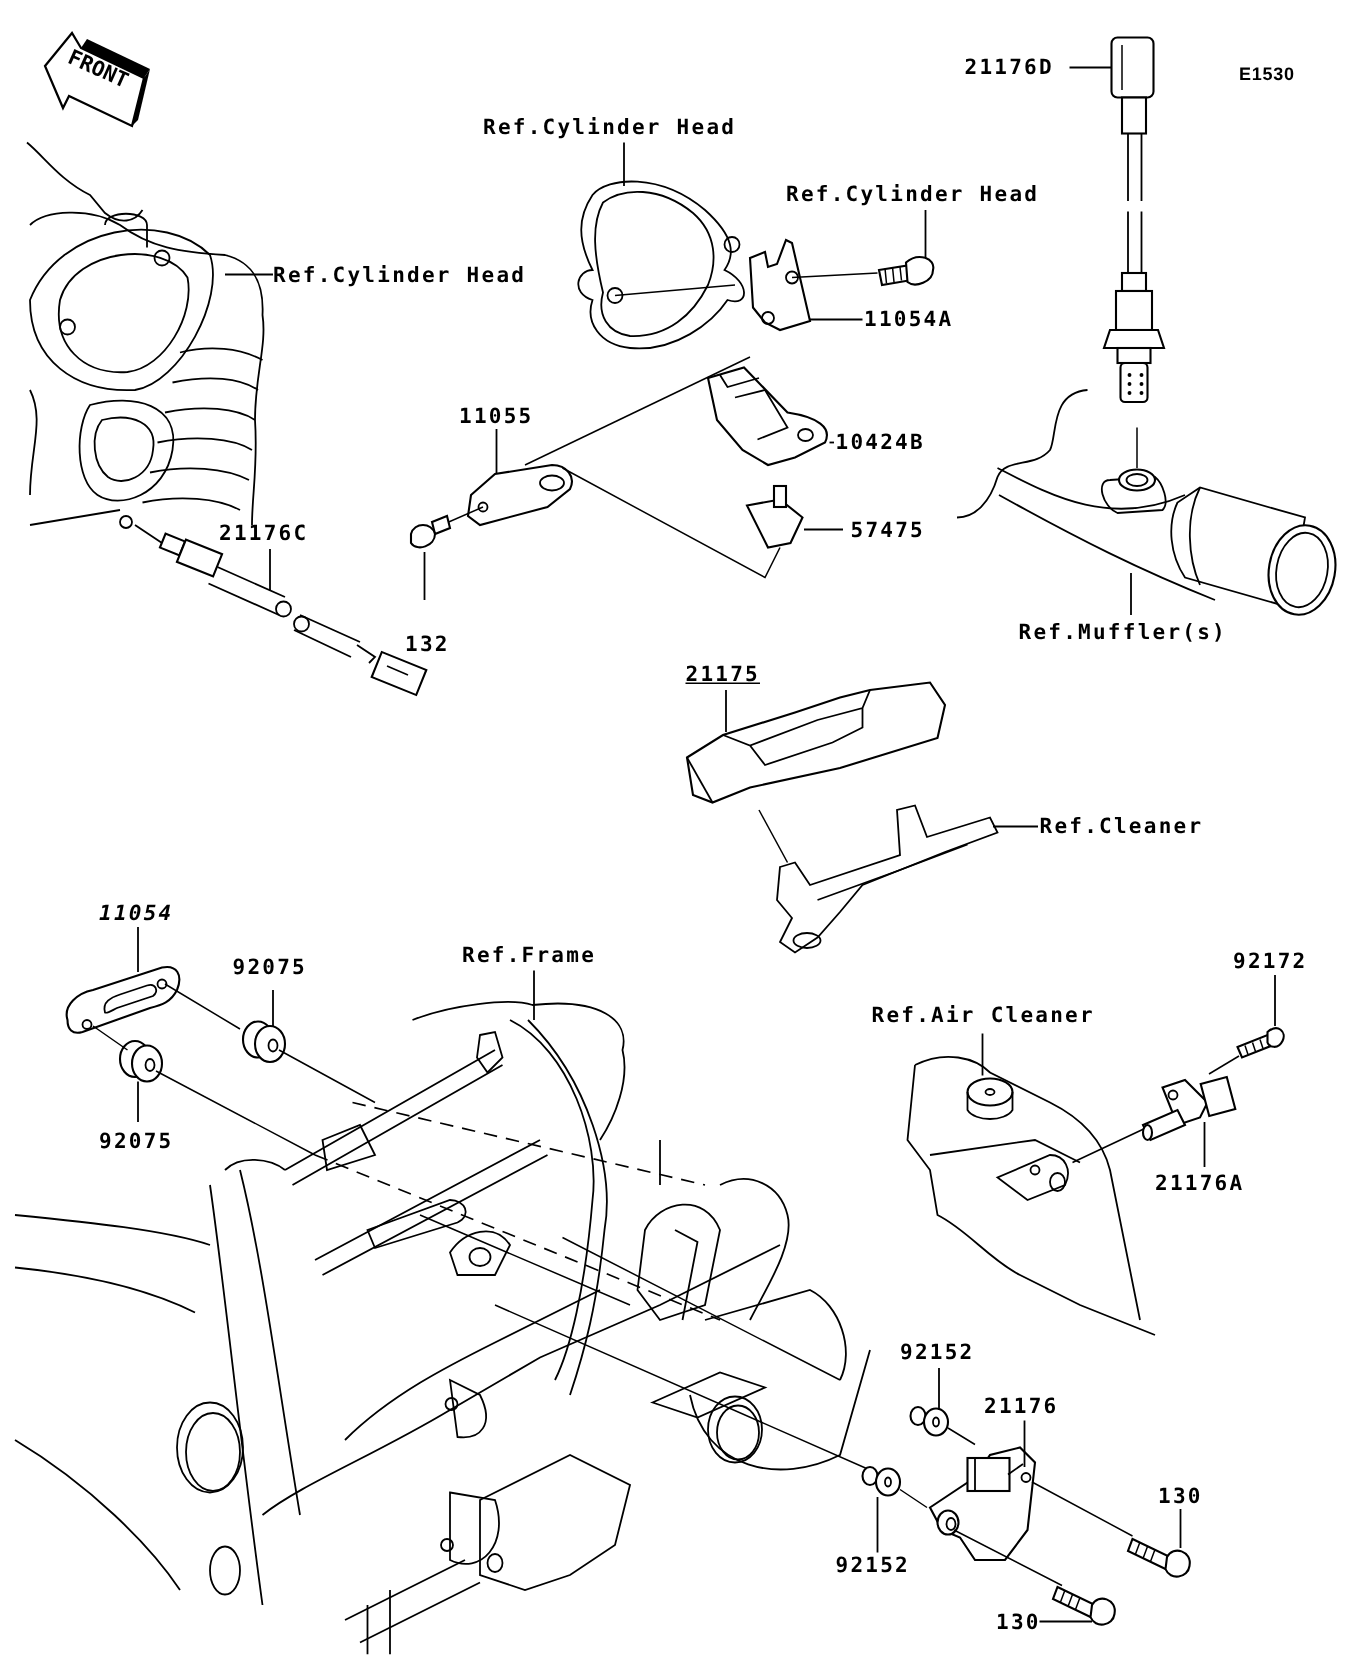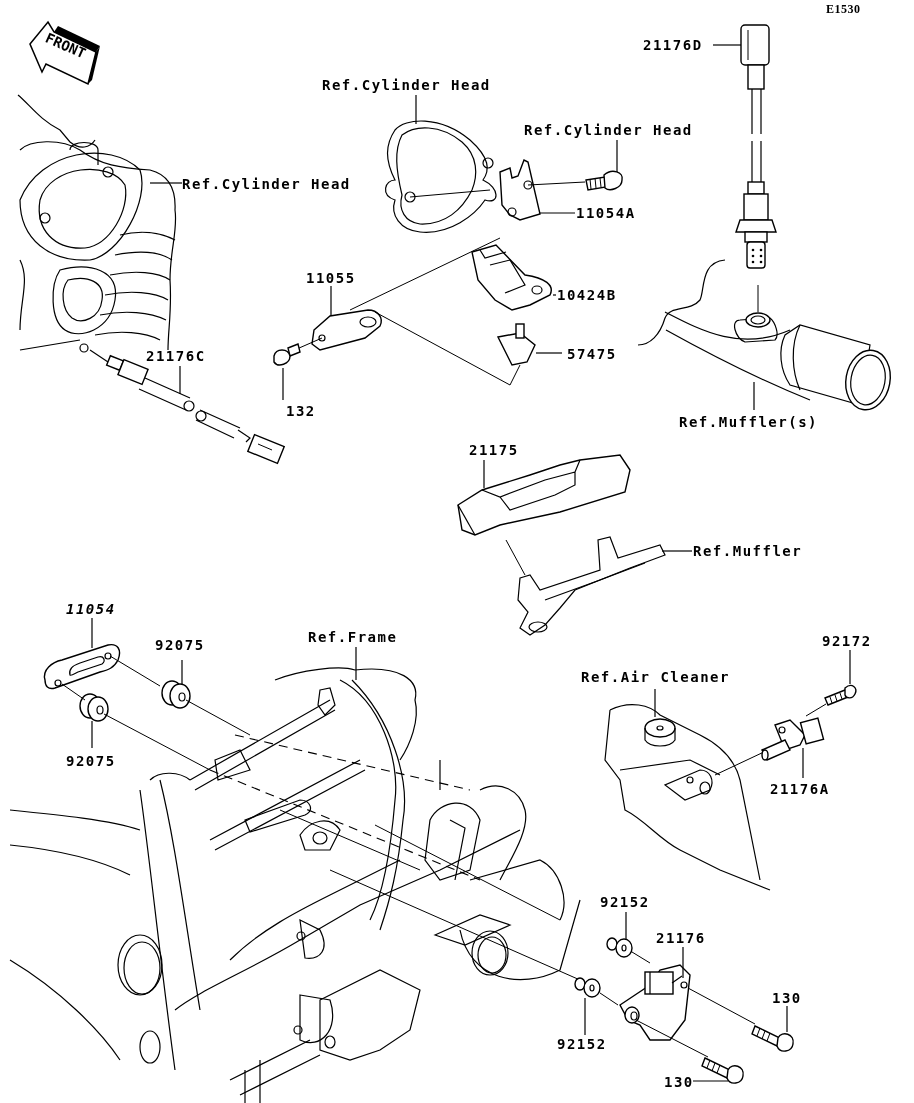--- a/index.html
+++ b/index.html
@@ -3,21 +3,21 @@
 <meta charset="utf-8">
 <style>
   html, body { margin: 0; padding: 0; background: #ffffff; }
   body { width: 914px; height: 1103px; position: relative; overflow: hidden;
          font-family: "DejaVu Sans Mono", "Liberation Mono", monospace; }
   #diagram { position: absolute; left: 0; top: 0; width: 914px; height: 1103px; }
   .lbl { position: absolute; font-family: "DejaVu Sans Mono", "Liberation Mono", monospace;
          font-weight: bold; font-size: 14px; color: #000; letter-spacing: 1.5px;
          white-space: nowrap; line-height: 16px; }
   .pn { cursor: pointer; }
-  .code { font-family: Liberation Serif, serif; font-size: 12px; letter-spacing: 0.5px; }
+  .code { font-family: Liberation Sans, sans-serif; font-size: 12px; letter-spacing: 0.5px; margin-top: 40px; }
   svg .ln { stroke: #000; stroke-width: 1.2; fill: none; }
   svg .pt { stroke: #000; stroke-width: 1.4; fill: #fff; }
   svg .thin { stroke: #000; stroke-width: 1; fill: none; }
   svg .dash { stroke: #000; stroke-width: 1.1; fill: none; stroke-dasharray: 9 6; }
 </style>
 </head>
 <body>
 
 <div id="diagram">
   <svg width="914" height="1103" viewBox="0 0 914 1103">
@@ -305,32 +305,32 @@
     <path class="ln" d="M693,1081 L728,1081"></path>
   </svg>
 
   
   <div class="lbl code" style="left:826px; top:1px;">E1530</div>
 
   <div class="lbl" style="left:322px; top:77px;">Ref.Cylinder Head</div>
   <div class="lbl" style="left:524px; top:122px;">Ref.Cylinder Head</div>
   <div class="lbl" style="left:182px; top:176px;">Ref.Cylinder Head</div>
   <div class="lbl" style="left:679px; top:414px;">Ref.Muffler(s)</div>
-  <div class="lbl" style="left:693px; top:543px;">Ref.Muffler</div>
+  <div class="lbl" style="left:693px; top:543px;">Ref.Cleaner</div>
   <div class="lbl" style="left:308px; top:629px;">Ref.Frame</div>
   <div class="lbl" style="left:581px; top:669px;text-align:center;">Ref.Air Cleaner</div>
 
   <div class="lbl pn" style="left:643px; top:37px;">21176D</div>
   <div class="lbl pn" style="left:576px; top:205px;">11054A</div>
   <div class="lbl pn" style="left:306px; top:270px;">11055</div>
   <div class="lbl pn" style="left:557px; top:287px;">10424B</div>
   <div class="lbl pn" style="left:567px; top:346px;">57475</div>
-  <div class="lbl pn" style="left:270px; top:403px;margin-left:16px;">132</div>
+  <div class="lbl pn" style="left:270px; top:422px;">132</div>
   <div class="lbl pn" style="left:146px; top:348px;">21176C</div>
-  <div class="lbl pn" style="left:469px; top:442px;">21175</div>
+  <div class="lbl pn" style="left:457px; top:442px;text-decoration:underline;">21175</div>
   <div class="lbl pn" style="left:66px; top:601px;font-style:italic;">11054</div>
   <div class="lbl pn" style="left:155px; top:637px;">92075</div>
   <div class="lbl pn" style="left:66px; top:753px;">92075</div>
   <div class="lbl pn" style="left:822px; top:633px;text-align:right;">92172</div>
   <div class="lbl pn" style="left:770px; top:781px;">21176A</div>
   <div class="lbl pn" style="left:600px; top:894px;">92152</div>
   <div class="lbl pn" style="left:557px; top:1036px;">92152</div>
   <div class="lbl pn" style="left:656px; top:930px;">21176</div>
   <div class="lbl pn" style="left:772px; top:990px;">130</div>
   <div class="lbl pn" style="left:664px; top:1074px;">130</div>

